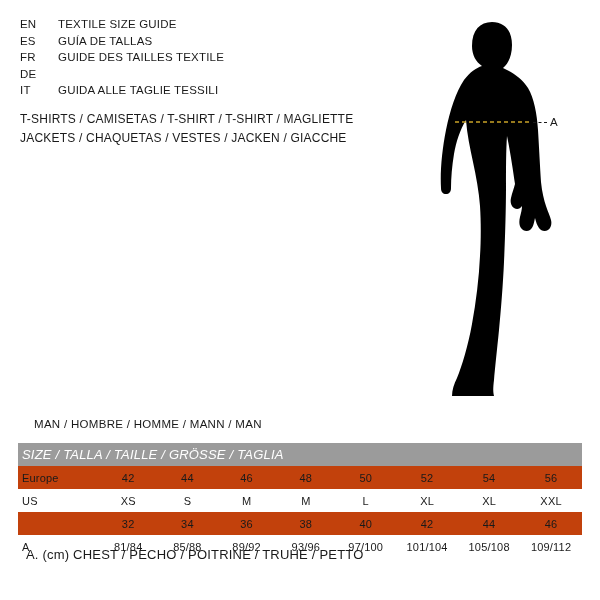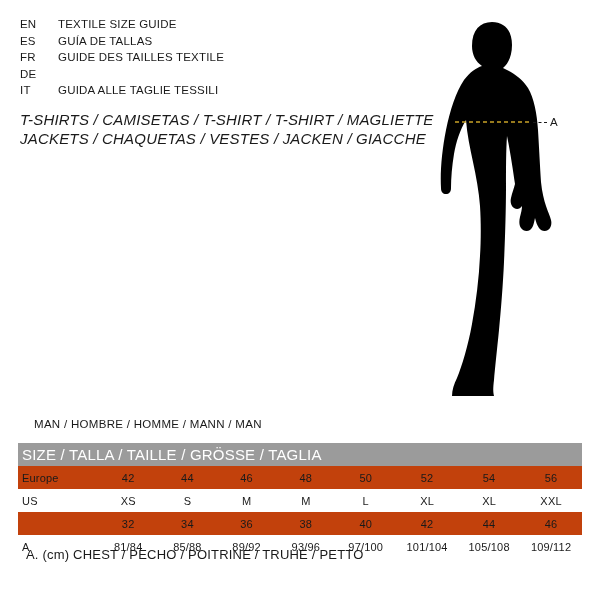--- a/index.html
+++ b/index.html
@@ -43,24 +43,23 @@
   }
 
   
   .cat-block {
     position: absolute;
     top: 110px;
     left: 20px;
     width: 420px;
   }
   .cat-line {
-    font-size: 15px;
+    font-size: 12px;
     line-height: 19px;
     letter-spacing: 0.2px;
-    font-style: italic;
   }
 
   
   .figure-wrap {
     position: absolute;
     top: 10px;
     left: 400px;
     width: 200px;
     height: 400px;
   }
@@ -96,22 +95,23 @@
     font-size: 11px;
   }
   table.size-table td {
     padding: 3px 0 3px 0;
     letter-spacing: 0.2px;
     height: 17px;
   }
   .row-head td {
     background: #9b9b9b;
     color: #ffffff;
-    font-size: 15px;
+    font-size: 13px;
     letter-spacing: 0.3px;
+    font-style: italic;
   }
   .row-alt td {
     background: #c2410c;
   }
   .row-plain td {
     background: #ffffff;
   }
   .col-label {
     width: 88px;
     padding-left: 4px !important;

